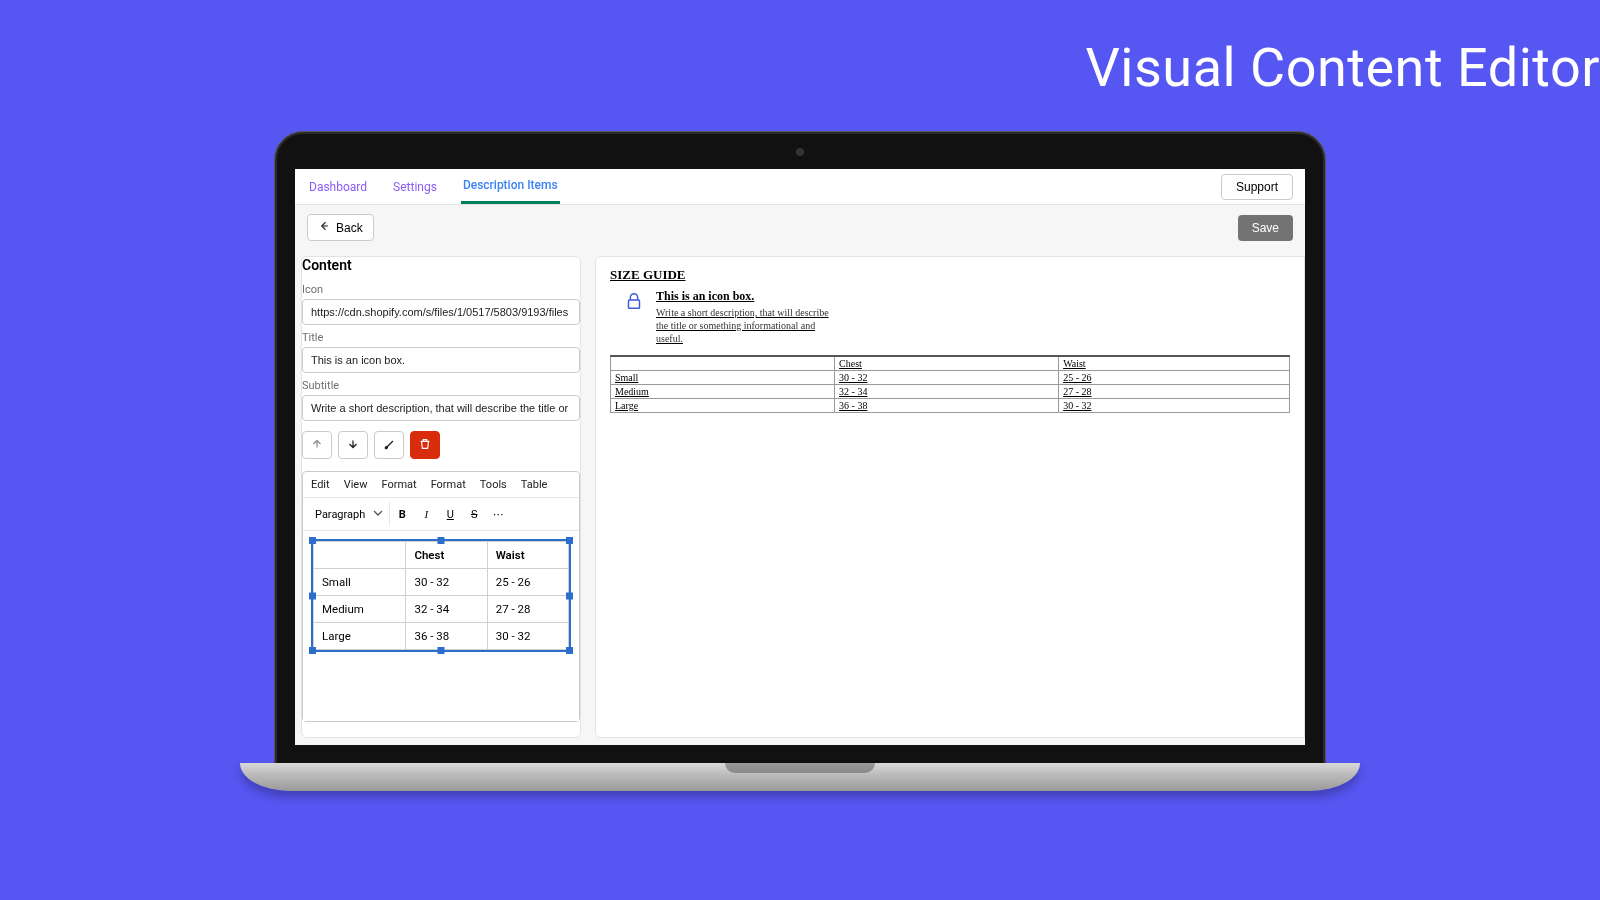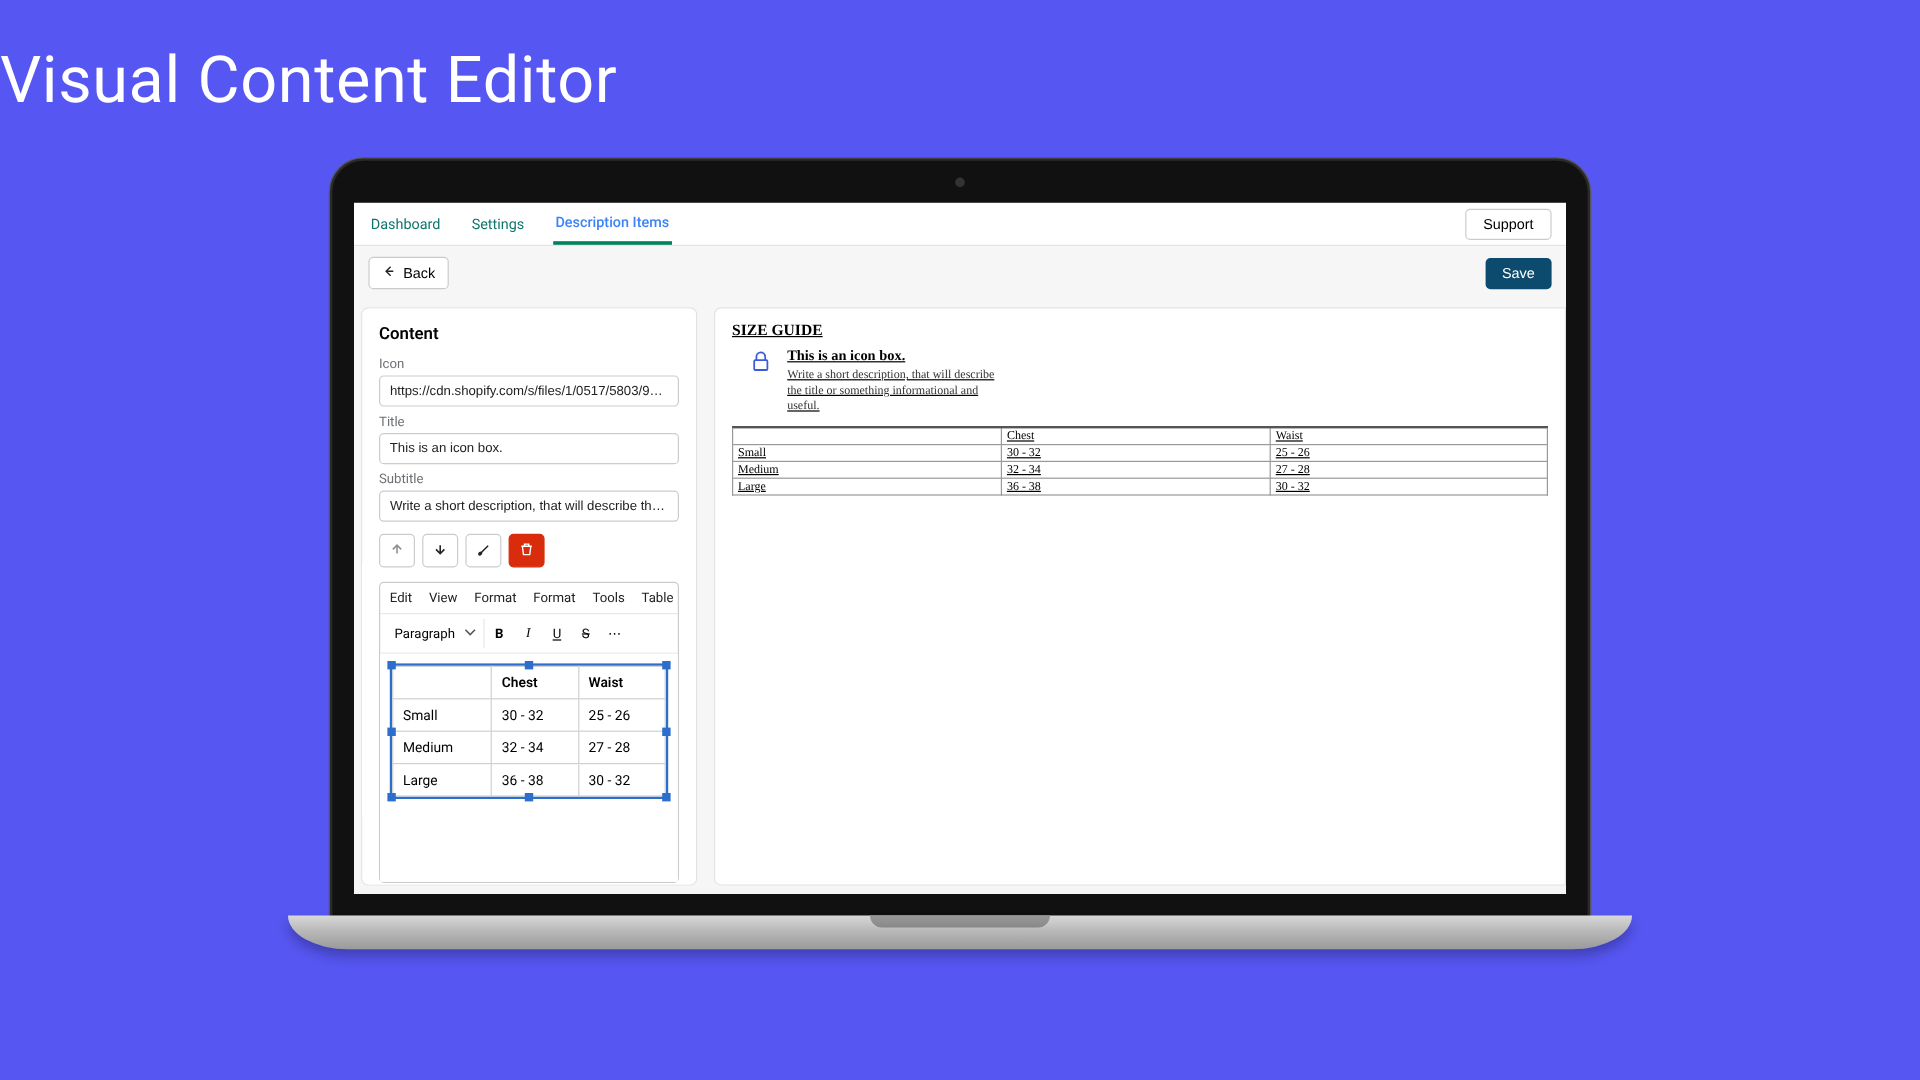--- a/index.html
+++ b/index.html
@@ -5,21 +5,21 @@
   * { box-sizing: border-box; margin: 0; padding: 0; }
   body {
     background: #5656f2;
     width: 1600px;
     height: 900px;
     font-family: -apple-system, BlinkMacSystemFont, "Segoe UI", Roboto, sans-serif;
     overflow: hidden;
     position: relative;
   }
   .page-title {
-    text-align: left;
+    text-align: right;
     color: #fff;
     font-size: 54px;
     font-weight: 400;
     padding-top: 36px;
     letter-spacing: 0.5px;
   }
 
   
   .laptop {
     position: absolute;
@@ -77,21 +77,21 @@
     align-items: center;
     justify-content: space-between;
     background: #fff;
     border-bottom: 1px solid #e1e3e5;
     padding: 0 12px;
     height: 36px;
     font-size: 12px;
   }
   .tabs { display: flex; gap: 22px; height: 100%; align-items: center; }
   .tab {
-    color: #0f766e;
+    color: #8b5cf6;
     cursor: pointer;
     height: 100%;
     display: flex;
     align-items: center;
     padding: 0 2px;
   }
   .tab.active {
     color: #3b82f6;
     border-bottom: 3px solid #008060;
     font-weight: 500;
@@ -117,21 +117,21 @@
     background: #fff;
     border-radius: 4px;
     padding: 5px 10px;
     font-size: 12px;
     display: flex;
     gap: 6px;
     align-items: center;
     cursor: pointer;
   }
   .save-btn {
-    background: #0c4a6e;
+    background: #737373;
     color: #fff;
     border: none;
     border-radius: 4px;
     padding: 6px 14px;
     font-size: 12px;
     font-weight: 500;
     cursor: pointer;
   }
 
   .body {
@@ -139,21 +139,21 @@
     gap: 14px;
     padding: 0 0 0 0;
     height: calc(100% - 78px);
   }
   .panel-left {
     width: 280px;
     background: #fff;
     border: 1px solid #e1e3e5;
     border-radius: 6px;
     margin: 6px 0 10px 6px;
-    padding: 14px;
+    padding: 0;
     overflow-y: auto;
     position: relative;
   }
   .panel-right {
     flex: 1;
     background: #fff;
     border: 1px solid #e1e3e5;
     border-radius: 6px 0 0 6px;
     margin: 6px 0 10px 0;
     padding: 10px 14px;

